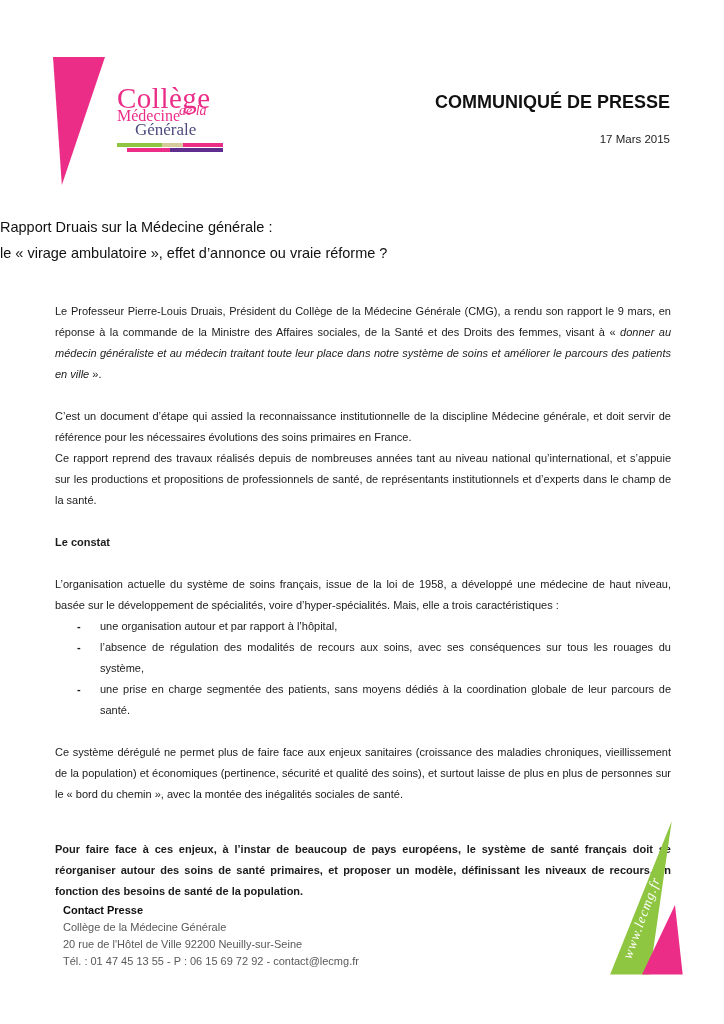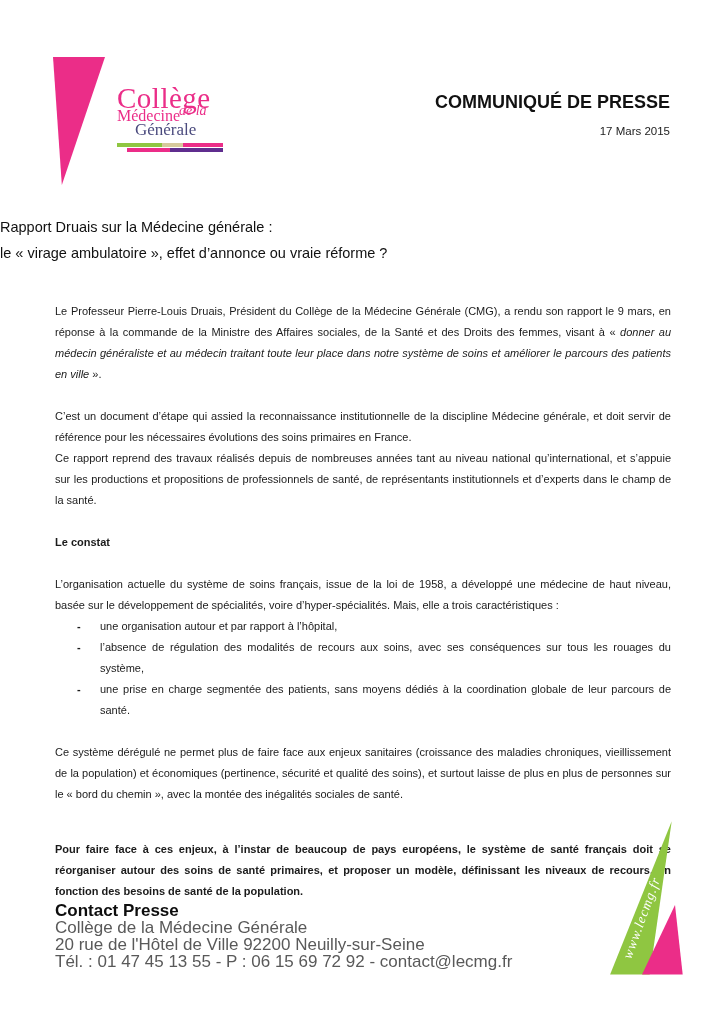--- a/index.html
+++ b/index.html
@@ -38,21 +38,21 @@
   .stripe1 {
     height: 4px;
     background: linear-gradient(90deg, #8FC641 0 42%, #d6c99c 42% 62%, #EB2D88 62% 100%);
   }
   .stripe2 {
     height: 4px; margin: 1px 0 0 10px;
     background: linear-gradient(90deg, #EB2D88 0 45%, #5F2D8E 45% 100%);
   }
   .press-block { position: absolute; right: 54px; top: 92px; text-align: right; }
   .press-title { font-weight: bold; font-size: 18px; color: #111; }
-  .press-date { font-size: 11.5px; margin-top: 12px; color: #222; }
+  .press-date { font-size: 11.5px; margin-top: 20px; color: #222; }
 
   
   .doc-title {
     position: absolute; top: 214px; left: 0; right: 0;
     text-align: left; font-weight: normal;
     font-size: 14.5px; line-height: 26px; color: #111;
   }
 
   
   .content {
@@ -67,22 +67,22 @@
   .bold { font-weight: bold; }
   .heading { font-weight: bold; }
   ul.dash-list { list-style: none; margin: 0; padding: 0; }
   ul.dash-list li { position: relative; padding-left: 45px; }
   ul.dash-list li::before {
     content: "-"; position: absolute; left: 22px; top: 0; font-weight: bold;
   }
 
   
   .contact {
-    position: absolute; left: 55px; top: 902px;
-    font-size: 17px; line-height: 17px;
+    position: absolute; left: 63px; top: 902px;
+    font-size: 11px; line-height: 17px;
   }
   .contact-heading { font-weight: bold; color: #0d0d0d; }
   .contact-line { color: #595959; }
 
   .site-graphic { position: absolute; left: 598px; top: 818px; width: 110px; height: 158px; }
   .tri-green {
     position: absolute; inset: 0; background: #8FC641;
     clip-path: polygon(67% 2%, 11% 99%, 47% 99%);
   }
   .tri-pink {

